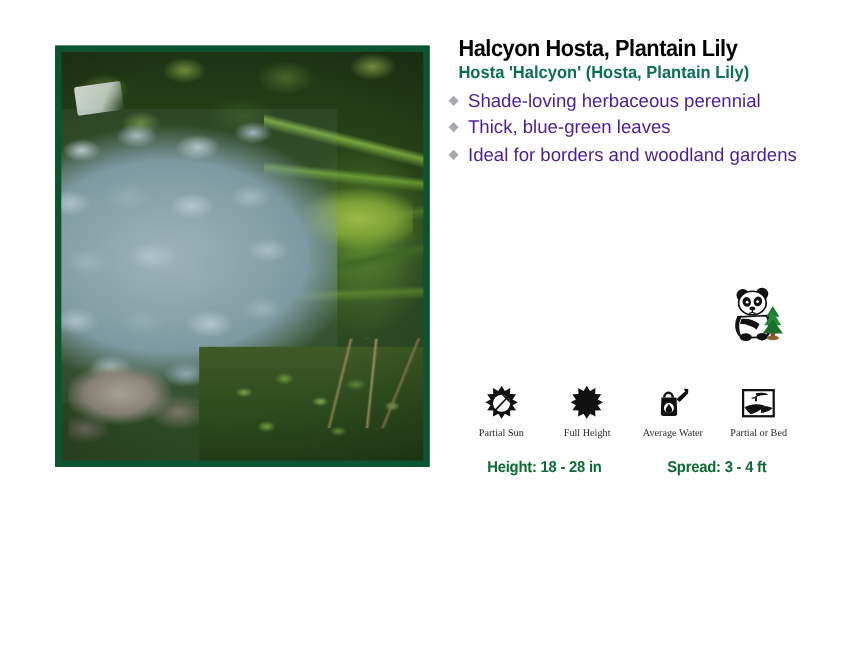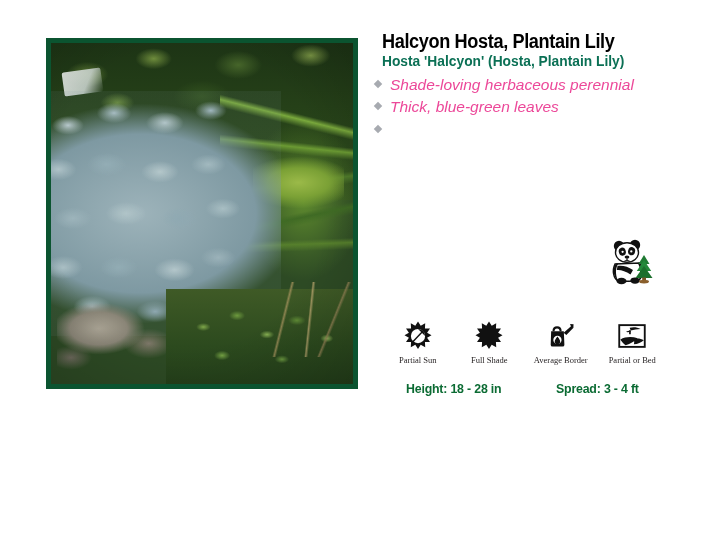--- a/index.html
+++ b/index.html
@@ -172,22 +172,21 @@
     padding: 0;
     height: 127px;
     overflow: hidden;
   }
   #feature-list li {
     position: relative;
     padding-left: 18px;
     margin: 0 0 2px 0;
     font-size: 15.5px;
     line-height: 1.33;
-    color: #ec4899;
-    font-style: italic;
+    color: #4c1d95;
   }
   #feature-list li .bullet-diamond {
     position: absolute;
     left: 3px;
     top: 6px;
     width: 6px;
     height: 6px;
     background: #a7aab0;
     transform: rotate(45deg);
   }
@@ -278,20 +277,21 @@
     <li>
       <span class="bullet-diamond"></span>
       <span>Shade-loving herbaceous perennial</span>
     </li>
     <li>
       <span class="bullet-diamond"></span>
       <span>Thick, blue-green leaves</span>
     </li>
     <li>
       <span class="bullet-diamond"></span>
+      <span>Ideal for borders and woodland gardens</span>
     </li>
   </ul>
 </div>
 
 <div id="panda-logo">
   <svg viewBox="0 0 52 48" width="52" height="48" aria-hidden="true">
 
     <circle cx="15" cy="8" r="5.2" fill="#111111"></circle>
     <circle cx="31" cy="7" r="5.2" fill="#111111"></circle>
 
@@ -335,39 +335,39 @@
     </div>
     <div class="attr-label">Partial Sun</div>
   </div>
 
   <div class="attr-item">
     <div class="attr-glyph">
       <svg viewBox="0 0 32 32" width="30" height="30" aria-hidden="true">
         <path fill="#111111" d="M16 0.5 l2.9 4.6 4.8-2.6 -0.3 5.4 5.4 0.2 -3.1 4.5 4.7 2.6 -4.7 2.6 3.1 4.5 -5.4 0.2 0.3 5.4 -4.8-2.6 -2.9 4.6 -2.9-4.6 -4.8 2.6 0.3-5.4 -5.4-0.2 3.1-4.5 -4.7-2.6 4.7-2.6 -3.1-4.5 5.4-0.2 -0.3-5.4 4.8 2.6 z"></path>
       </svg>
     </div>
-    <div class="attr-label">Full Shade</div>
+    <div class="attr-label">Full Height</div>
   </div>
 
   <div class="attr-item">
     <div class="attr-glyph">
       <svg viewBox="0 0 34 32" width="32" height="30" aria-hidden="true">
 
         <path fill="#111111" d="M6.5 11 h13.5 l0.6 14.2 a2 2 0 0 1 -2 2.1 h-10.6 a2 2 0 0 1 -2-2.1 z"></path>
 
         <path fill="#111111" d="M19.8 12.4 L28 5.2 l2.3 2.1 -7.6 7.6 z"></path>
         <path fill="#111111" d="M26.6 3.2 l3.8 0.2 -0.2 3.9 -2.4-1.2 z"></path>
 
         <path d="M9 11 C9 5.4, 16.6 5.4, 16.6 11" stroke="#111111" stroke-width="2.2" fill="none"></path>
 
         <circle cx="13.2" cy="20.2" r="4.4" fill="#ffffff"></circle>
         <path fill="#111111" d="M13.2 16.6 c1.9 2.6, 2.9 3.9, 2.9 5.3 a2.9 2.9 0 0 1 -5.8 0 c0-1.4, 1-2.7, 2.9-5.3 z"></path>
       </svg>
     </div>
-    <div class="attr-label">Average Border</div>
+    <div class="attr-label">Average Water</div>
   </div>
 
 
   <div class="attr-item">
     <div class="attr-glyph">
       <svg viewBox="0 0 32 32" width="30" height="30" aria-hidden="true">
         <rect x="2.4" y="4.4" width="27.2" height="23.2" fill="#ffffff" stroke="#111111" stroke-width="2"></rect>
 
         <path fill="#111111" d="M13.5 7.2 C17.5 6.2, 21.5 6.6, 25.2 8.4 C21.6 8.6, 18 9, 14.6 10.2 Z"></path>
         <path d="M13.8 9.8 L13.8 14.2" stroke="#111111" stroke-width="1.8" fill="none"></path>

